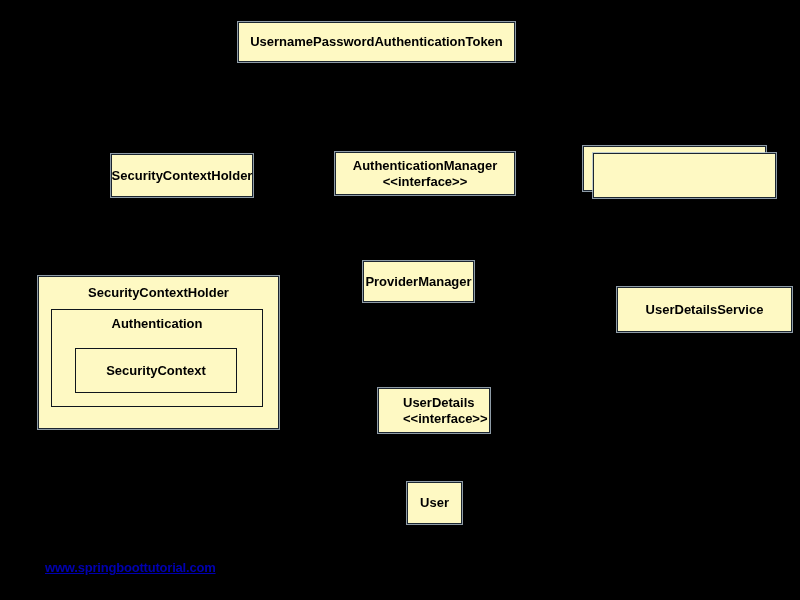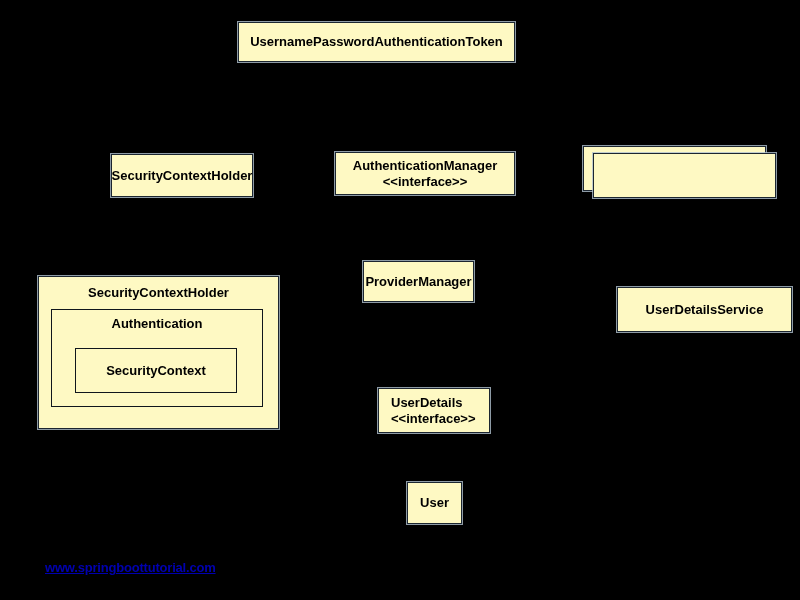--- a/index.html
+++ b/index.html
@@ -47,21 +47,21 @@
     width: 100%;
     text-align: center;
     font-size: 13px;
   }
   .two-line {
     display: block;
   }
   .left-align {
     justify-content: flex-start;
     text-align: left;
-    padding-left: 12px;
+    padding-left: 24px;
   }
   .footer-link {
     position: absolute;
     left: 33px;
     top: 560px;
     font-size: 13px;
     font-weight: bold;
     letter-spacing: -0.2px;
     color: #0000b0;
     text-decoration: underline;

